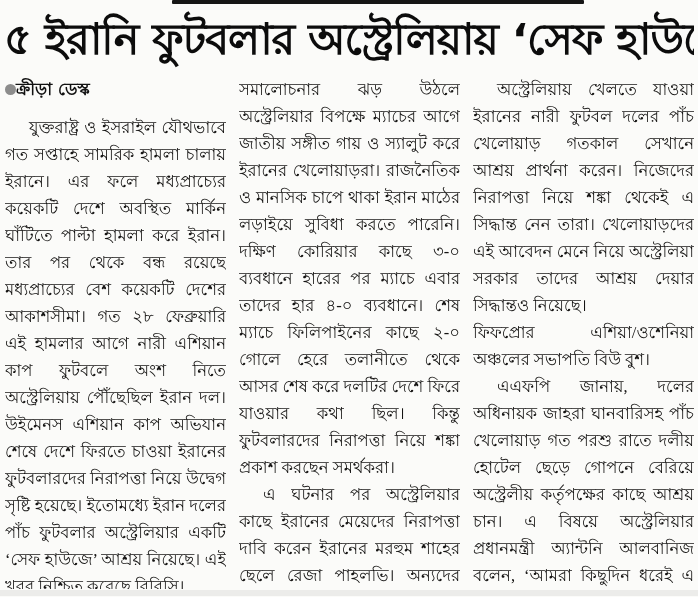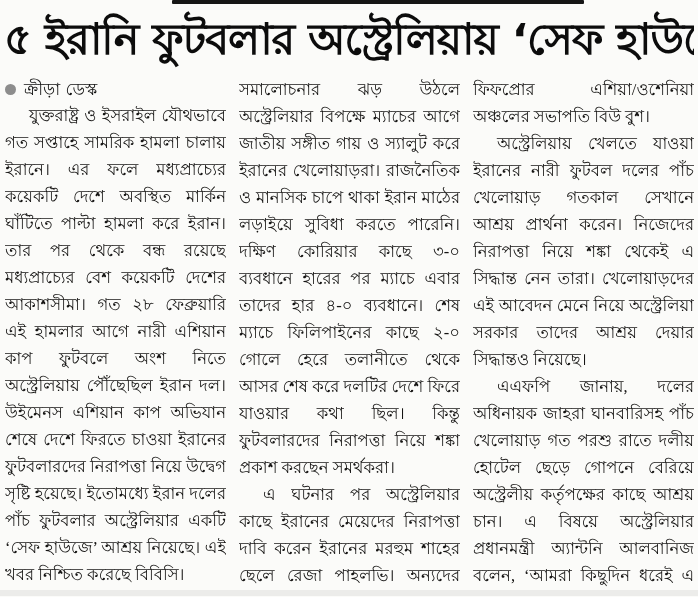--- a/index.html
+++ b/index.html
@@ -46,26 +46,25 @@
     flex: 1 1 0;
     min-width: 0;
     font-size: 16.5px;
     line-height: 27px;
     text-align: justify;
     overflow: hidden;
   }
   .byline {
     display: flex;
     align-items: center;
-    gap: 8px;
     font-family: "DejaVu Sans", "Liberation Sans", sans-serif;
-    font-weight: 400;
+    font-weight: 700;
     font-size: 17px;
     line-height: 26px;
-    margin-bottom: 0;
+    margin-bottom: 12px;
     color: #111;
   }
   .bullet {
     width: 11px; height: 11px;
     border-radius: 50%;
     background: #8d8d8d;
     flex: 0 0 auto;
   }
   p.para { text-indent: 24px; }
   p.para.cont { text-indent: 0; }
@@ -95,22 +94,22 @@
       <p class="para">যুক্তরাষ্ট্র ও ইসরাইল যৌথভাবে গত সপ্তাহে সামরিক হামলা চালায় ইরানে। এর ফলে মধ্যপ্রাচ্যের কয়েকটি দেশে অবস্থিত মার্কিন ঘাঁটিতে পাল্টা হামলা করে ইরান। তার পর থেকে বন্ধ রয়েছে মধ্যপ্রাচ্যের বেশ কয়েকটি দেশের আকাশসীমা। গত ২৮ ফেব্রুয়ারি এই হামলার আগে নারী এশিয়ান কাপ ফুটবলে অংশ নিতে অস্ট্রেলিয়ায় পৌঁছেছিল ইরান দল। উইমেনস এশিয়ান কাপ অভিযান শেষে দেশে ফিরতে চাওয়া ইরানের ফুটবলারদের নিরাপত্তা নিয়ে উদ্বেগ সৃষ্টি হয়েছে। ইতোমধ্যে ইরান দলের পাঁচ ফুটবলার অস্ট্রেলিয়ার একটি ‘সেফ হাউজে’ আশ্রয় নিয়েছে। এই খবর নিশ্চিত করেছে বিবিসি।</p>
 
     </div>
 
     <div class="col">
       <p class="para cont">সমালোচনার ঝড় উঠলে অস্ট্রেলিয়ার বিপক্ষে ম্যাচের আগে জাতীয় সঙ্গীত গায় ও স্যালুট করে ইরানের খেলোয়াড়রা। রাজনৈতিক ও মানসিক চাপে থাকা ইরান মাঠের লড়াইয়ে সুবিধা করতে পারেনি। দক্ষিণ কোরিয়ার কাছে ৩-০ ব্যবধানে হারের পর ম্যাচে এবার তাদের হার ৪-০ ব্যবধানে। শেষ ম্যাচে ফিলিপাইনের কাছে ২-০ গোলে হেরে তলানীতে থেকে আসর শেষ করে দলটির দেশে ফিরে যাওয়ার কথা ছিল। কিন্তু ফুটবলারদের নিরাপত্তা নিয়ে শঙ্কা প্রকাশ করছেন সমর্থকরা।</p>
       <p class="para">এ ঘটনার পর অস্ট্রেলিয়ার কাছে ইরানের মেয়েদের নিরাপত্তা দাবি করেন ইরানের মরহুম শাহের ছেলে রেজা পাহলভি। অন্যদের মধ্যে ‘হ্যারি পটার’ স্রষ্টা জে কে রাউলিং ও অ্যামনেস্টি ইন্টারন্যাশনালের ক্যাম্পেইনার জাকি হায়দারিও ইরানি মেয়েদের নিরাপত্তার দাবি জানিয়ে নিজেদের উদ্বেগ প্রকাশ করেন। এতে গত পরশু ইরানি দলের নিরাপত্তা নিশ্চিত করতে ফিফা, এএফসি ও অস্ট্রেলিয়ান সরকারের প্রতি আহ্বান জানান খেলোয়াড়দের সংগঠন</p>
     </div>
 
     <div class="col">
+      <p class="para">অস্ট্রেলিয়ায় খেলতে যাওয়া ইরানের নারী ফুটবল দলের পাঁচ খেলোয়াড় গতকাল সেখানে আশ্রয় প্রার্থনা করেন। নিজেদের নিরাপত্তা নিয়ে শঙ্কা থেকেই এ সিদ্ধান্ত নেন তারা। খেলোয়াড়দের এই আবেদন মেনে নিয়ে অস্ট্রেলিয়া সরকার তাদের আশ্রয় দেয়ার সিদ্ধান্তও নিয়েছে।</p>
       <p class="para cont">ফিফপ্রোর এশিয়া/ওশেনিয়া অঞ্চলের সভাপতি বিউ বুশ।</p>
-      <p class="para">অস্ট্রেলিয়ায় খেলতে যাওয়া ইরানের নারী ফুটবল দলের পাঁচ খেলোয়াড় গতকাল সেখানে আশ্রয় প্রার্থনা করেন। নিজেদের নিরাপত্তা নিয়ে শঙ্কা থেকেই এ সিদ্ধান্ত নেন তারা। খেলোয়াড়দের এই আবেদন মেনে নিয়ে অস্ট্রেলিয়া সরকার তাদের আশ্রয় দেয়ার সিদ্ধান্তও নিয়েছে।</p>
       <p class="para">এএফপি জানায়, দলের অধিনায়ক জাহরা ঘানবারিসহ পাঁচ খেলোয়াড় গত পরশু রাতে দলীয় হোটেল ছেড়ে গোপনে বেরিয়ে অস্ট্রেলীয় কর্তৃপক্ষের কাছে আশ্রয় চান। এ বিষয়ে অস্ট্রেলিয়ার প্রধানমন্ত্রী অ্যান্টনি আলবানিজ বলেন, ‘আমরা কিছুদিন ধরেই এ ধরনের পরিস্থিতির জন্য প্রস্তুতি নিয়ে রেখেছিলাম। এই সাহসী নারীদের দুর্দশা অস্ট্রেলিয়ার মানুষকে গভীরভাবে নাড়া দিয়েছে। তারা এখানে নিরাপদ ও এখানেই যেন নিজেদের ঘরের মতো অনুভব করেন।’ জাহরা ছাড়া অন্য চার নারী হলেন ফাতেমেহ পাসানদিদেহ, জাহরা সারবালি, আতেফেহ রামাজানজাদেহ ও মোনা হামৌদি।</p>
     </div>
 
   </div>
 
   <div class="bottom-shadow"></div>
 
 </div>
 
 </body></html>

